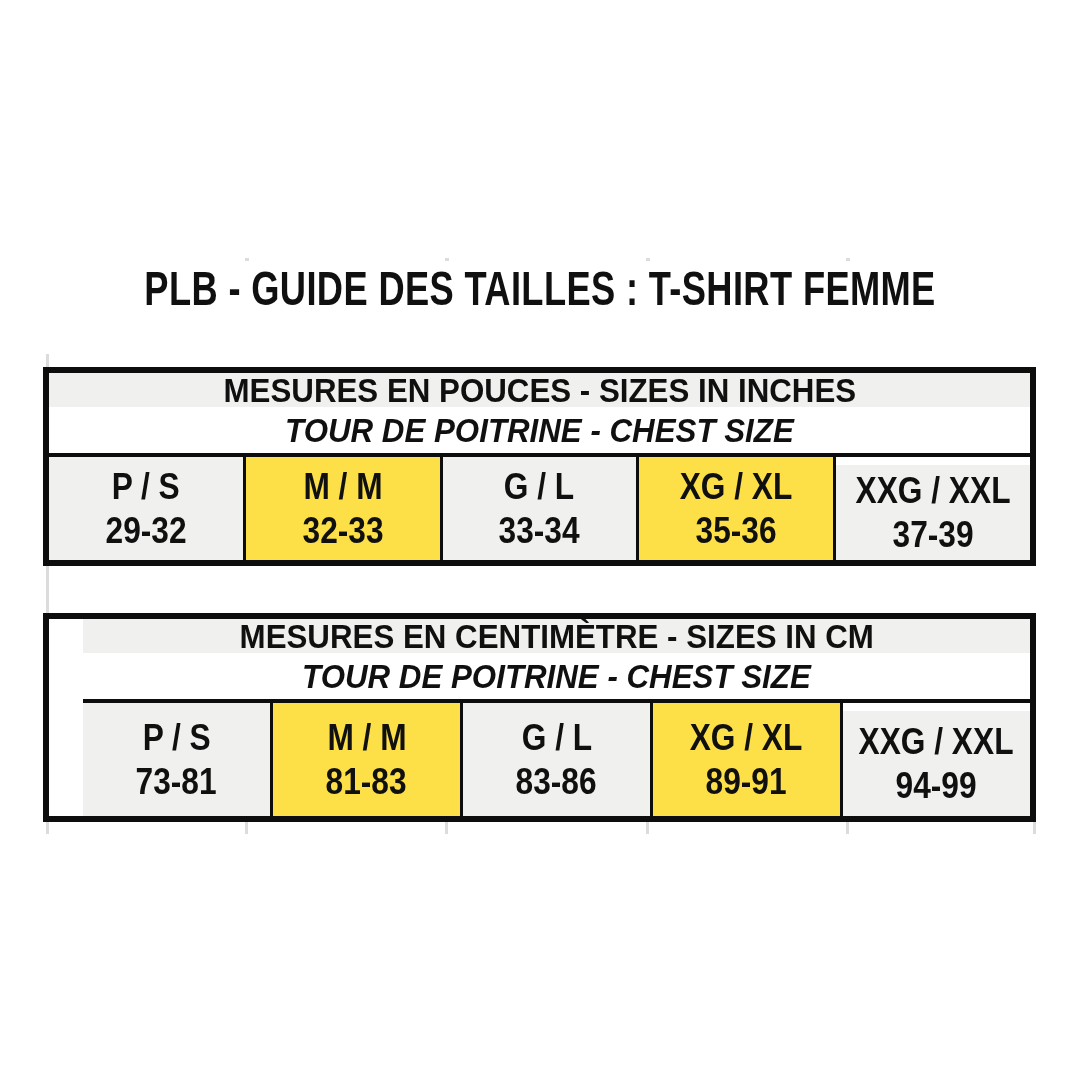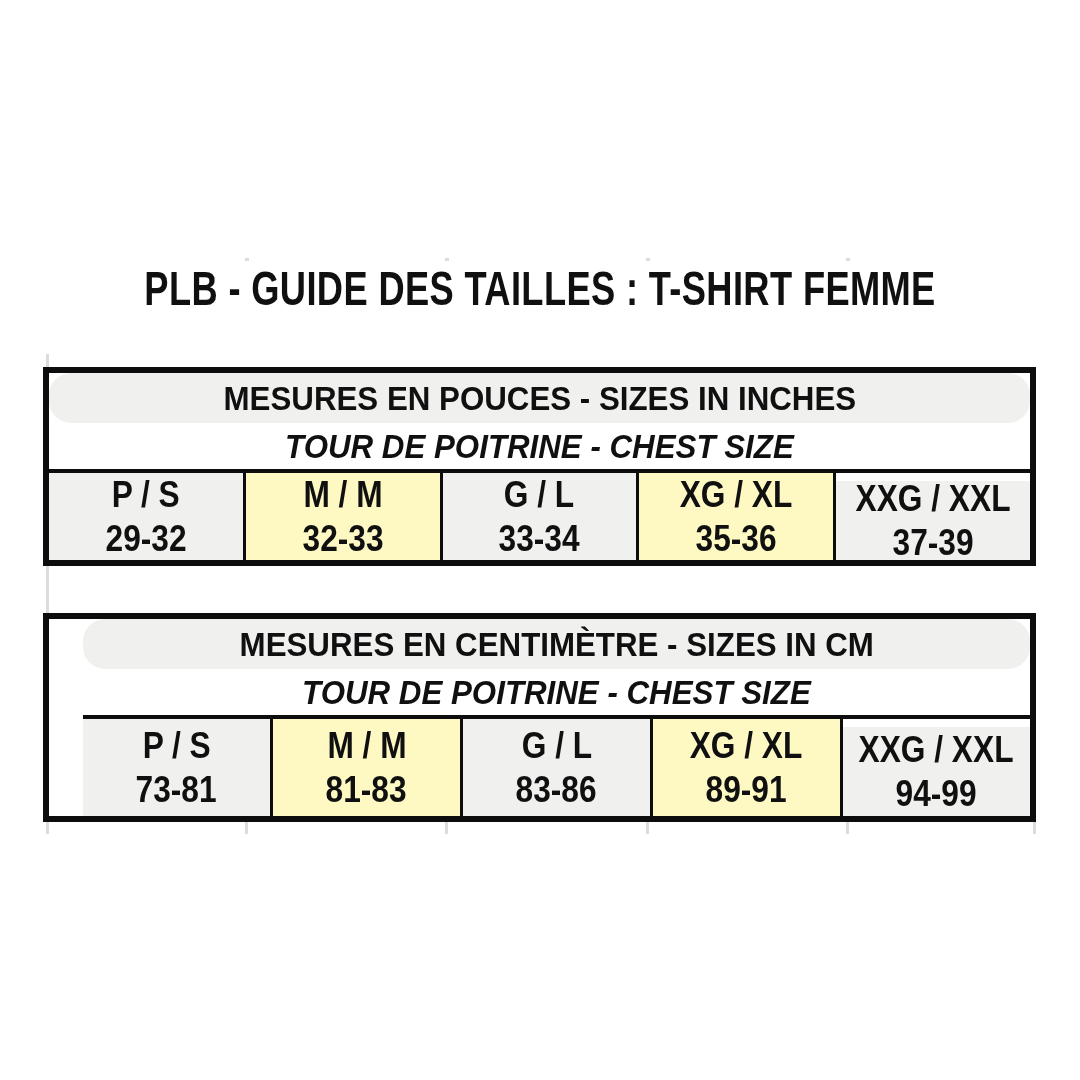--- a/index.html
+++ b/index.html
@@ -46,23 +46,22 @@
   .table-inches { top: 367px; height: 199px; }
   .table-cm     { top: 613px; height: 209px; padding-left: 34px; }
 
   .hrow {
     display: flex;
     align-items: center;
     justify-content: center;
     flex: 0 0 auto;
   }
   .hrow1 {
-    height: 50px;
+    height: 34px;
     background: #f0f0ee;
-    border-radius: 22px;
   }
   .hrow2 {
     height: 46px;
     background: #ffffff;
     border-bottom: 4px solid #0d0d0d;
     font-style: italic;
   }
   .header-text {
     font-size: 34px;
     font-weight: 700;
@@ -81,21 +80,21 @@
     flex: 1 1 0;
     display: flex;
     flex-direction: column;
     align-items: center;
     justify-content: center;
     border-right: 3px solid #0d0d0d;
     overflow: hidden;
   }
   .size-cell:last-child { border-right: none; margin-top: 8px; }
   .size-cell.gray { background: #f0f0ee; }
-  .size-cell.white { background: #fef9c3; }
+  .size-cell.white { background: #fde047; }
 
   .size-label, .size-range {
     font-size: 36px;
     line-height: 44px;
     font-weight: 700;
     white-space: nowrap;
     display: inline-block;
     transform: scaleX(0.88);
     transform-origin: 50% 50%;
   }

